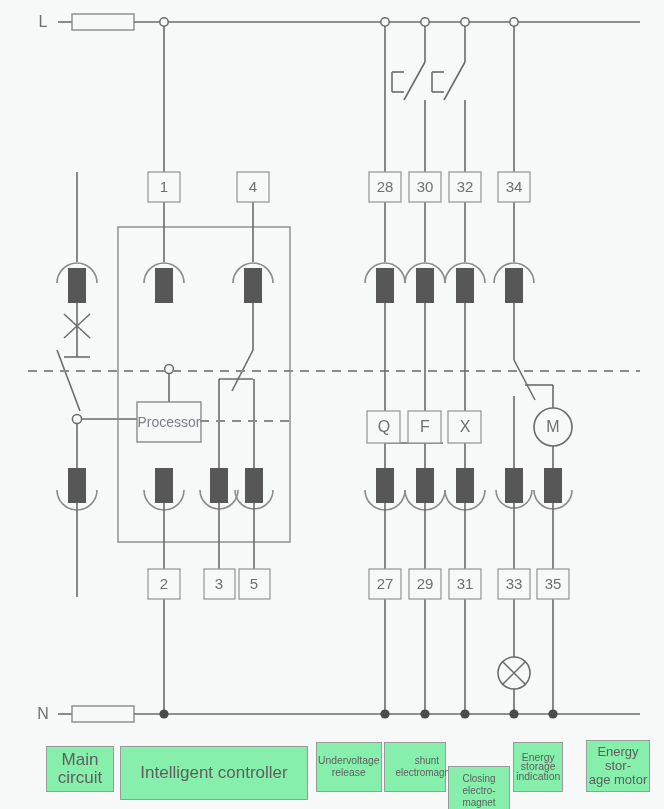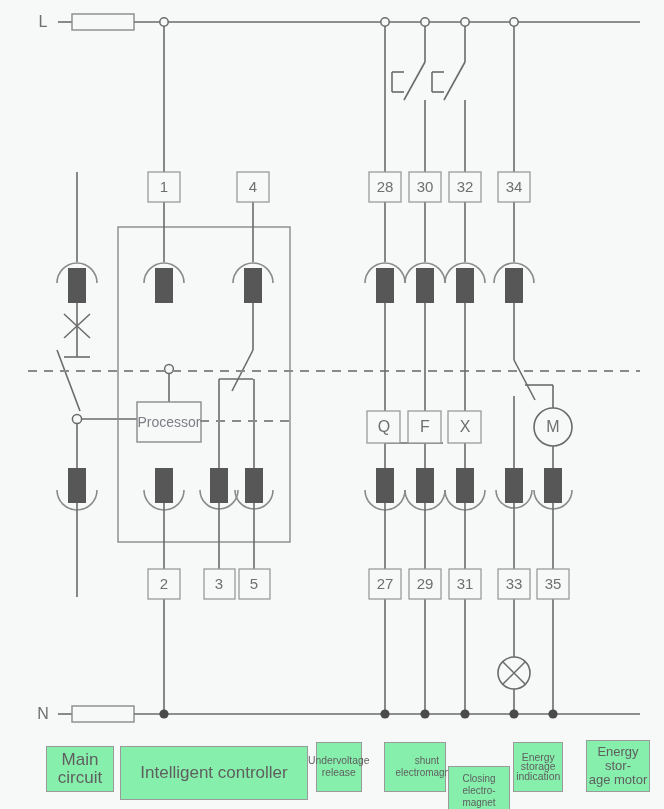--- a/index.html
+++ b/index.html
@@ -289,21 +289,21 @@
   </svg>
 
   <div class="legend">
     <div class="lbl" style="left:46px;top:746px;width:68px;height:46px;font-size:17px;">
       <span style="white-space:pre-line">Main
 circuit</span>
     </div>
     <div class="lbl" style="left:120px;top:746px;width:188px;height:54px;font-size:17px;">
       <span style="white-space:pre-line">Intelligent controller</span>
     </div>
-    <div class="lbl" style="left:316px;top:742px;width:46px;height:50px;font-size:11px;">
+    <div class="lbl" style="left:316px;top:742px;width:66px;height:50px;font-size:11px;">
       <span style="white-space:pre-line;transform:scaleX(0.94)">Undervoltage
 release</span>
     </div>
     <div class="lbl" style="left:384px;top:742px;width:62px;height:50px;font-size:11px;padding-left:24px;">
       <span style="white-space:pre-line;transform:scaleX(0.9)">shunt
 electromagnet</span>
     </div>
     <div class="lbl" style="left:448px;top:742px;width:62px;height:50px;font-size:11px;margin-top:24px;">
       <span style="white-space:pre-line;transform:scaleX(0.9)">Closing electro-
 magnet</span>

